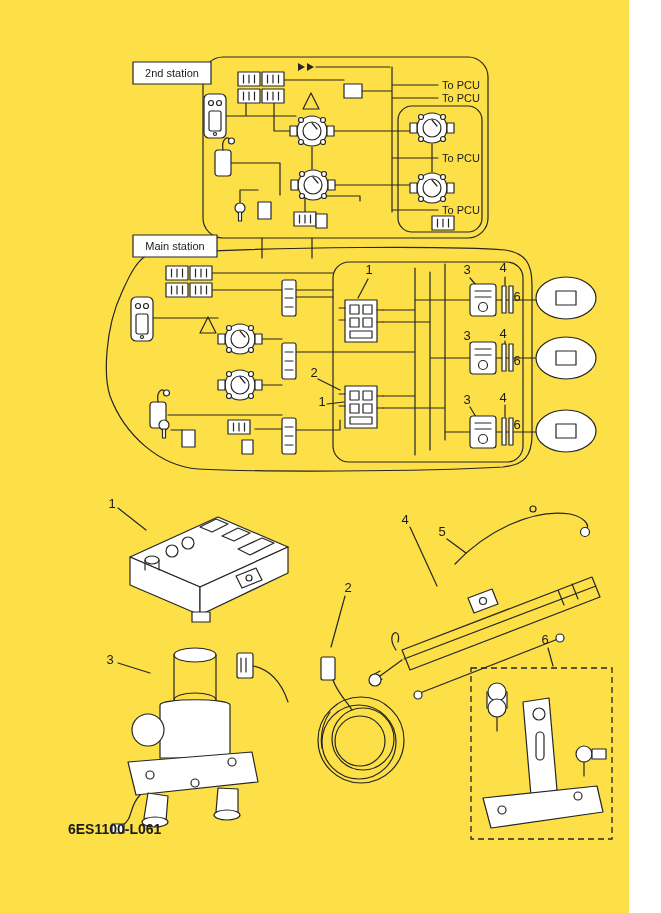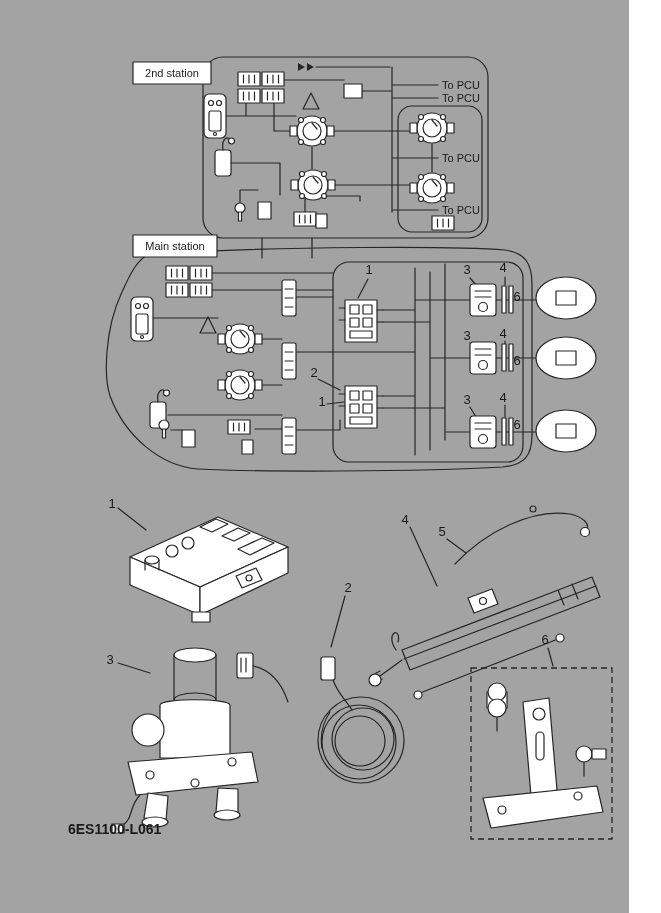--- a/index.html
+++ b/index.html
@@ -1,16 +1,16 @@
 <!DOCTYPE html>
 <html><head>
 <meta charset="utf-8">
 <style>
   html,body{margin:0;padding:0;background:#fff;}
-  .page{position:relative;width:629px;height:913px;background:#a3a3a3;overflow:hidden;
+  .page{position:relative;width:629px;height:913px;background:#fde047;overflow:hidden;
         font-family:"Liberation Sans",sans-serif;}
   svg{position:absolute;left:0;top:0;}
   .s  {stroke:#262626;fill:none;stroke-width:1.2px;stroke-linecap:round;stroke-linejoin:round;}
   .sw {stroke:#262626;fill:#ffffff;stroke-width:1.2px;stroke-linejoin:round;}
   .dash{stroke:#262626;fill:none;stroke-width:1.3px;stroke-dasharray:6 4;}
   text{font-family:"Liberation Sans",sans-serif;fill:#1a1a1a;stroke:none;}
   .t11{font-size:11px;}
   .t13{font-size:13px;}
   .tcode{font-size:14px;font-weight:700;}
   .mid{text-anchor:middle;}

